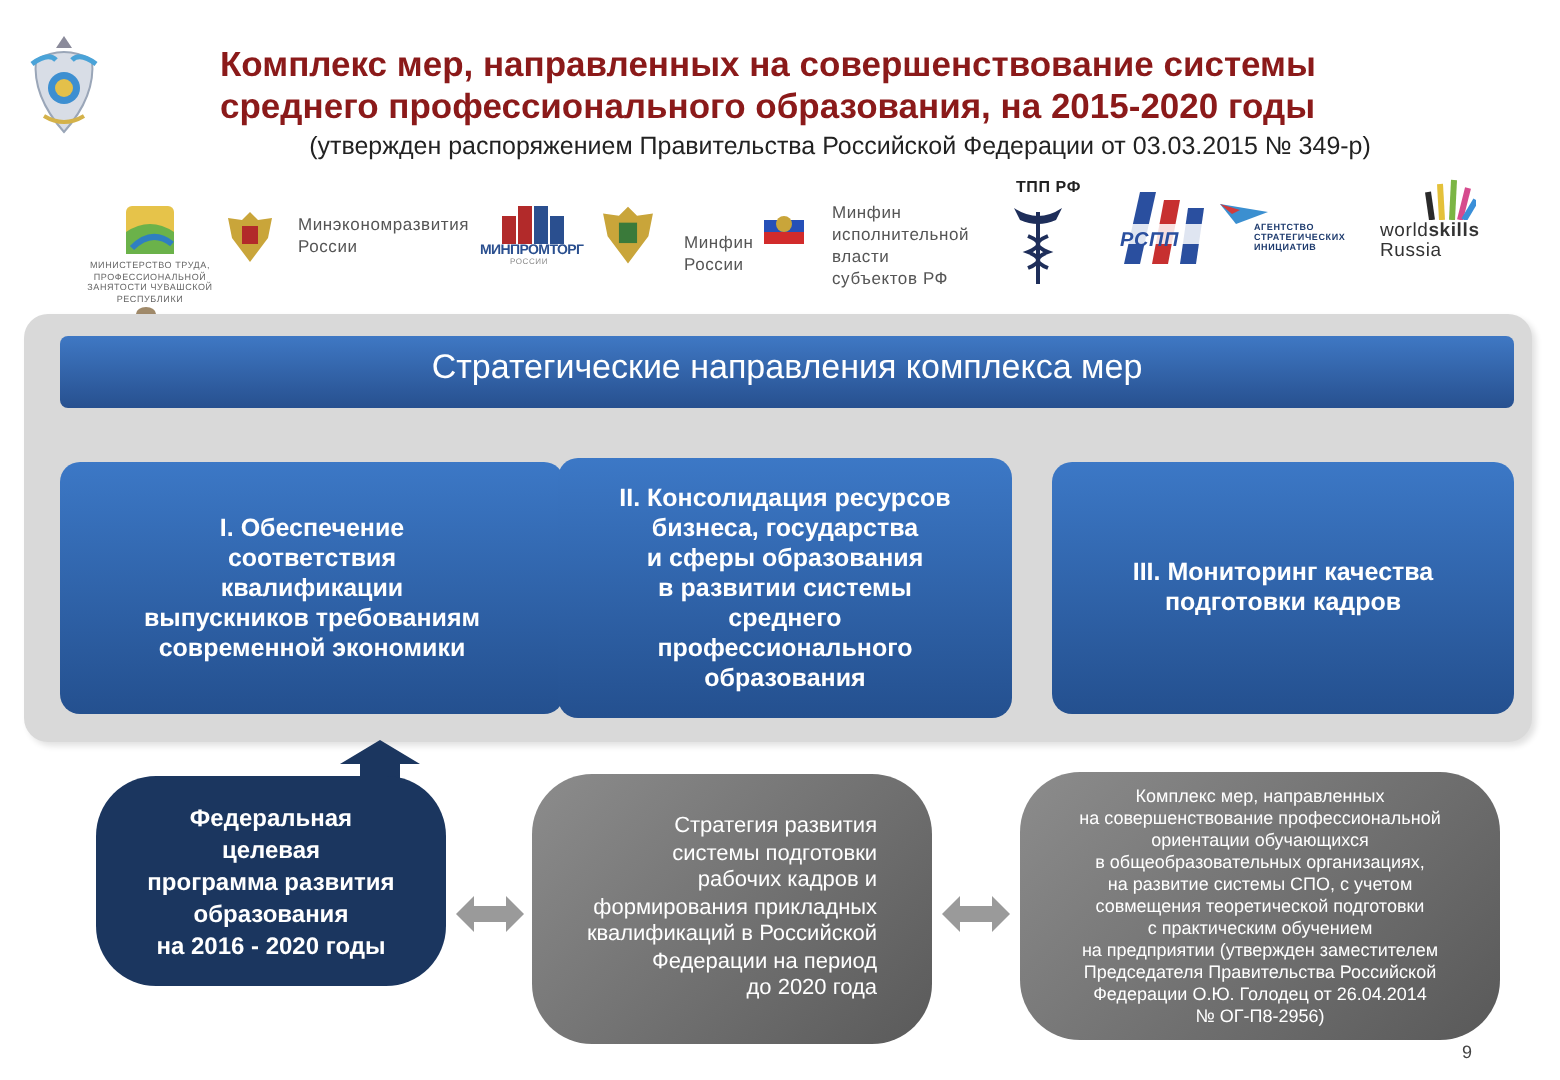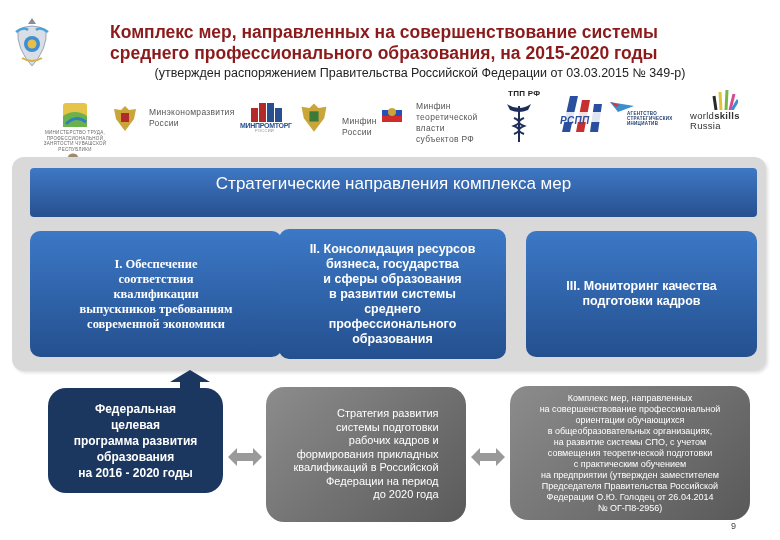--- a/index.html
+++ b/index.html
@@ -12,30 +12,30 @@
       color: #8b1a1a; font-family: "Liberation Sans", sans-serif; font-weight: bold;
       font-size: 17.5px; line-height: 21px; }
     .subtitle { position: absolute; left: 100px; top: 66px; width: 640px; text-align: center;
       color: #222; font-size: 12.5px; }
 
     .logo { position: absolute; }
     .logo-text { position: absolute; font-size: 8.5px; color: #555; line-height: 11px; letter-spacing: 0.3px; }
 
     .main-panel { position: absolute; left: 12px; top: 157px; width: 754px; height: 214px;
       background: #d9d9d9; border-radius: 12px; box-shadow: 2px 2px 3px rgba(0,0,0,0.12); }
-    .banner { position: absolute; left: 30px; top: 168px; width: 727px; height: 49px;
+    .banner { position: absolute; left: 30px; top: 168px; width: 727px; height: 36px;
       border-radius: 4px; background: linear-gradient(#3f78c4, #27508f);
       color: #fff; font-size: 17px; text-align: center; line-height: 31px; }
 
     .dir-card { position: absolute; top: 231px; height: 126px; border-radius: 10px;
       background: linear-gradient(#3c78c6, #24508f); color: #fff; font-weight: bold;
       font-family: "Liberation Sans", sans-serif; font-size: 12.5px; line-height: 15px;
       text-align: center; display: flex; align-items: center; justify-content: center; padding: 16px; white-space: pre-line; }
 
-    .bottom-card { position: absolute; border-radius: 18px; color: #fff; text-align: center;
+    .bottom-card { position: absolute; border-radius: 30px; color: #fff; text-align: center;
       display: flex; align-items: center; justify-content: center; white-space: pre-line; }
     .fcp { left: 48px; top: 388px; width: 175px; height: 105px; background: #1b365f;
       font-weight: bold; font-size: 12px; line-height: 16px; }
     .strategy { left: 266px; top: 387px; width: 200px; height: 135px;
       background: linear-gradient(135deg, #8c8c8c, #5a5a5a); font-size: 11px; line-height: 13.5px; text-align: right; }
     .complex { left: 510px; top: 386px; width: 240px; height: 134px;
       background: linear-gradient(135deg, #8c8c8c, #595959); font-size: 9px; line-height: 11px; }
 
     .arrow-h { position: absolute; }
     .page-num { position: absolute; left: 731px; top: 521px; font-size: 9px; color: #444; }
@@ -99,21 +99,21 @@
   </div>
 
   <svg class="logo" style="left:382px; top:104px; width:20px; height:18px;" viewBox="0 0 20 18">
     <rect x="0" y="0" width="20" height="6" fill="#ffffff"></rect>
     <rect x="0" y="6" width="20" height="6" fill="#2650b8"></rect>
     <rect x="0" y="12" width="20" height="6" fill="#d22b2b"></rect>
     <circle cx="10" cy="8" r="4" fill="#c9a53a"></circle>
   </svg>
   <div class="logo-text" style="left:416px; top:101px;">
     <div>Минфин</div>
-    <div>теоретической</div>
+    <div>исполнительной</div>
     <div>власти</div>
     <div>субъектов РФ</div>
   </div>
 
   <div class="logo-text" style="left:508px; top:88px; font-size:8px; color:#222; font-weight:bold;">ТПП РФ</div>
   <svg class="logo" style="left:506px; top:100px; width:26px; height:44px;" viewBox="0 0 26 44">
     <path d="M1 4 Q13 12 25 4 L22 10 Q13 14 4 10 Z" fill="#1e2e5a"></path>
     <rect x="12" y="6" width="2" height="36" fill="#1e2e5a"></rect>
     <path d="M8 18 Q18 22 8 26 Q18 30 8 34" stroke="#1e2e5a" stroke-width="2" fill="none"></path>
     <path d="M18 18 Q8 22 18 26 Q8 30 18 34" stroke="#1e2e5a" stroke-width="2" fill="none"></path>
@@ -146,21 +146,21 @@
   </svg>
   <div class="logo-text" style="left:690px; top:111px; font-size:9.5px; line-height:10px; color:#333;">
     <span>world</span><b>skills</b>
     <div>Russia</div>
   </div>
 </div>
 
 <div class="main-panel"></div>
 <div class="banner">Стратегические направления комплекса мер</div>
 
-<div class="dir-card" style="left:30px; width:252px;font-family:Liberation Serif, serif;">I.  Обеспечение
+<div class="dir-card" style="left:30px; width:252px;">I.  Обеспечение
 соответствия
 квалификации
 выпускников требованиям
 современной экономики</div>
 <div class="dir-card" style="left:279px; width:227px; top:229px; height:130px;">II.  Консолидация ресурсов
 бизнеса, государства
 и сферы образования
 в развитии системы
 среднего
 профессионального

